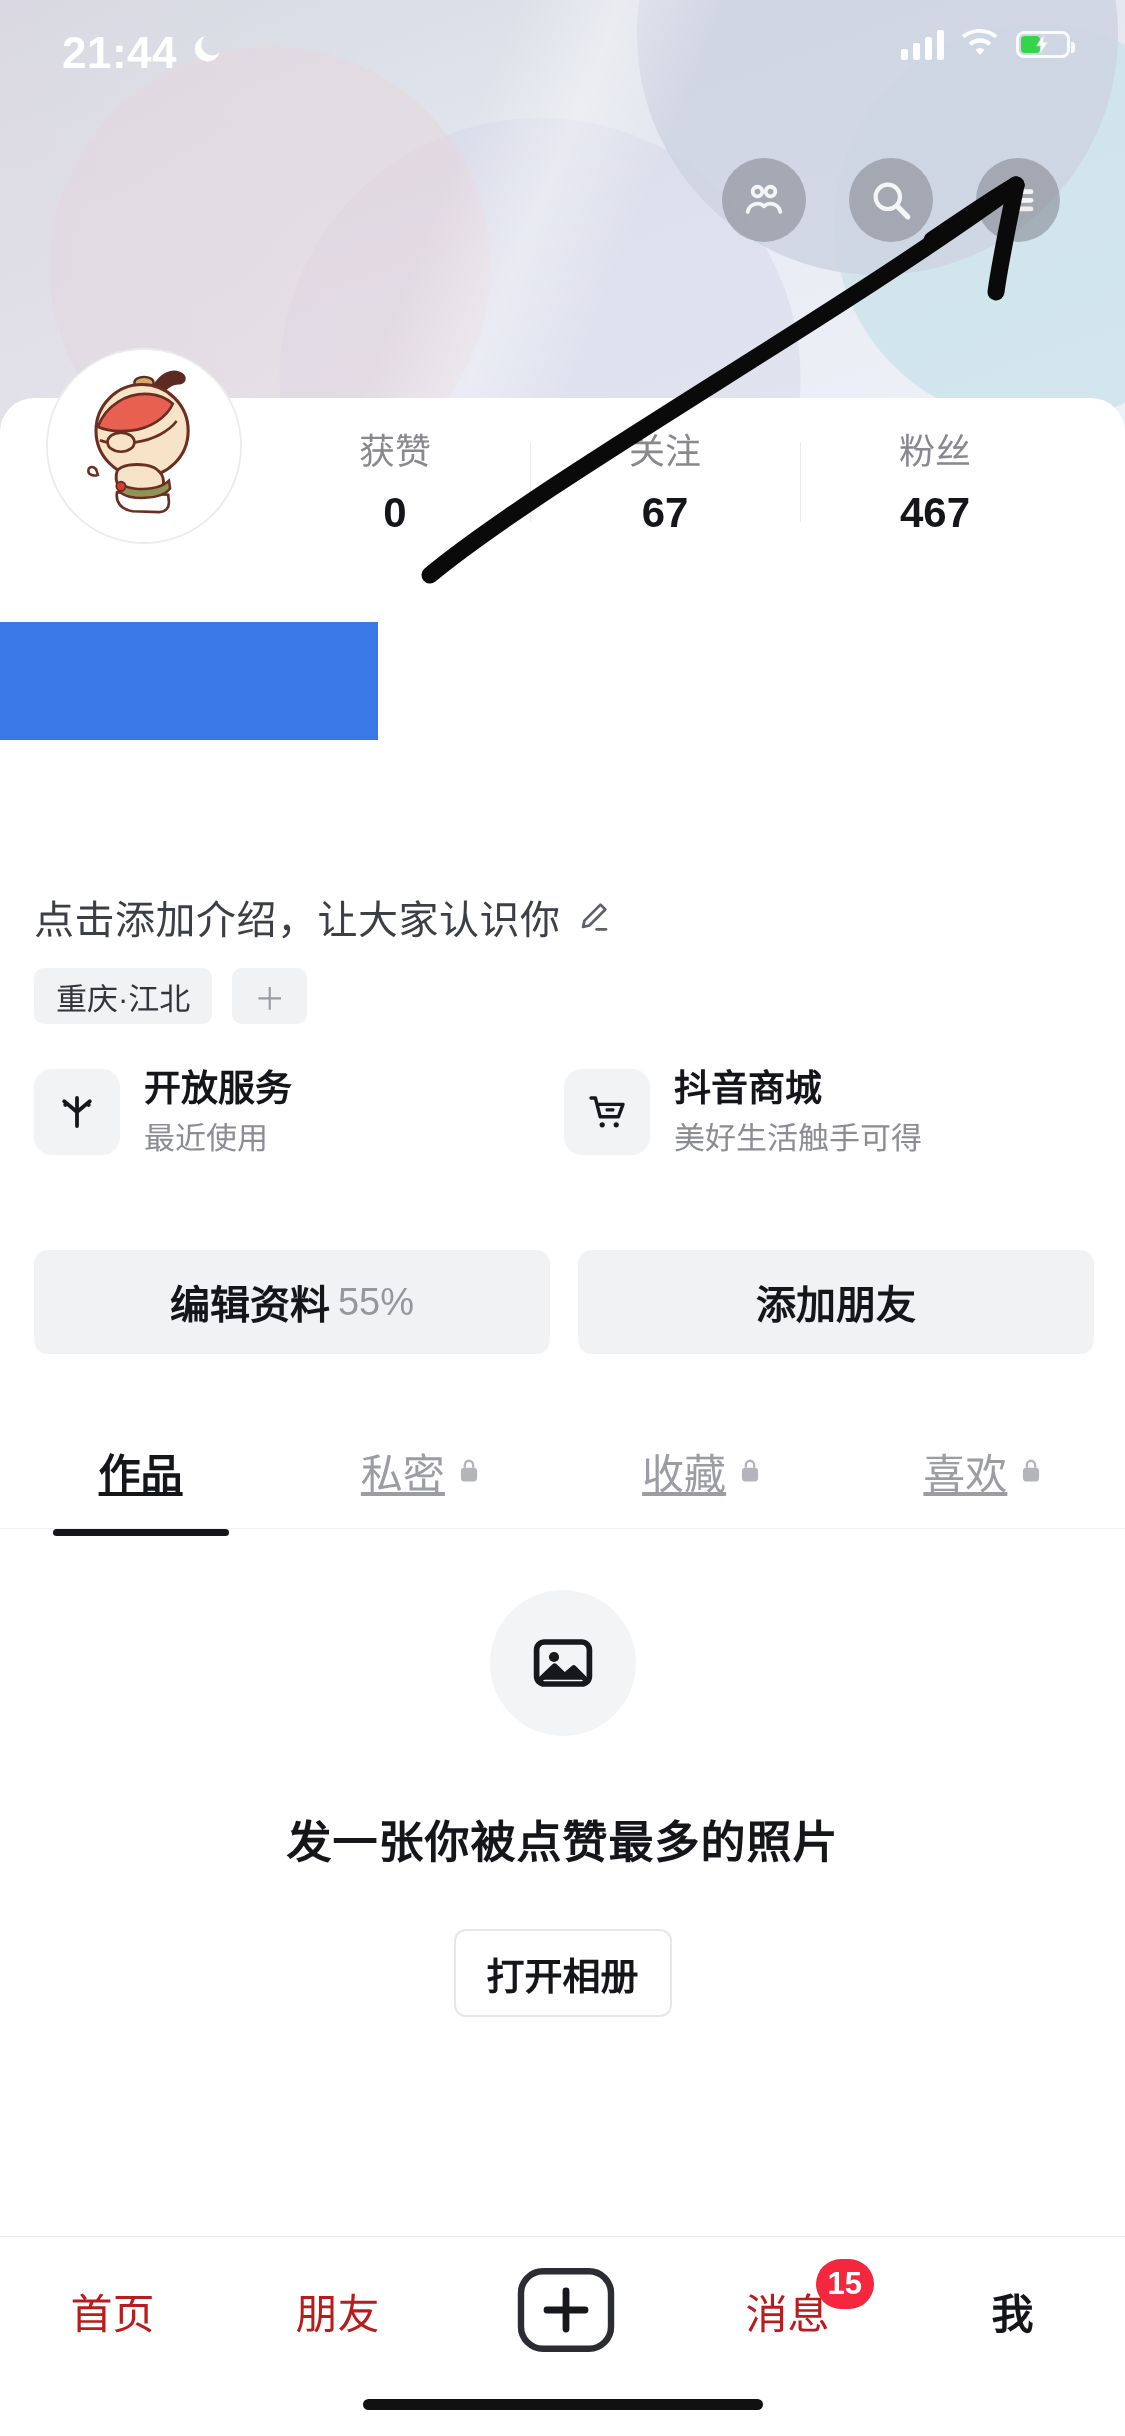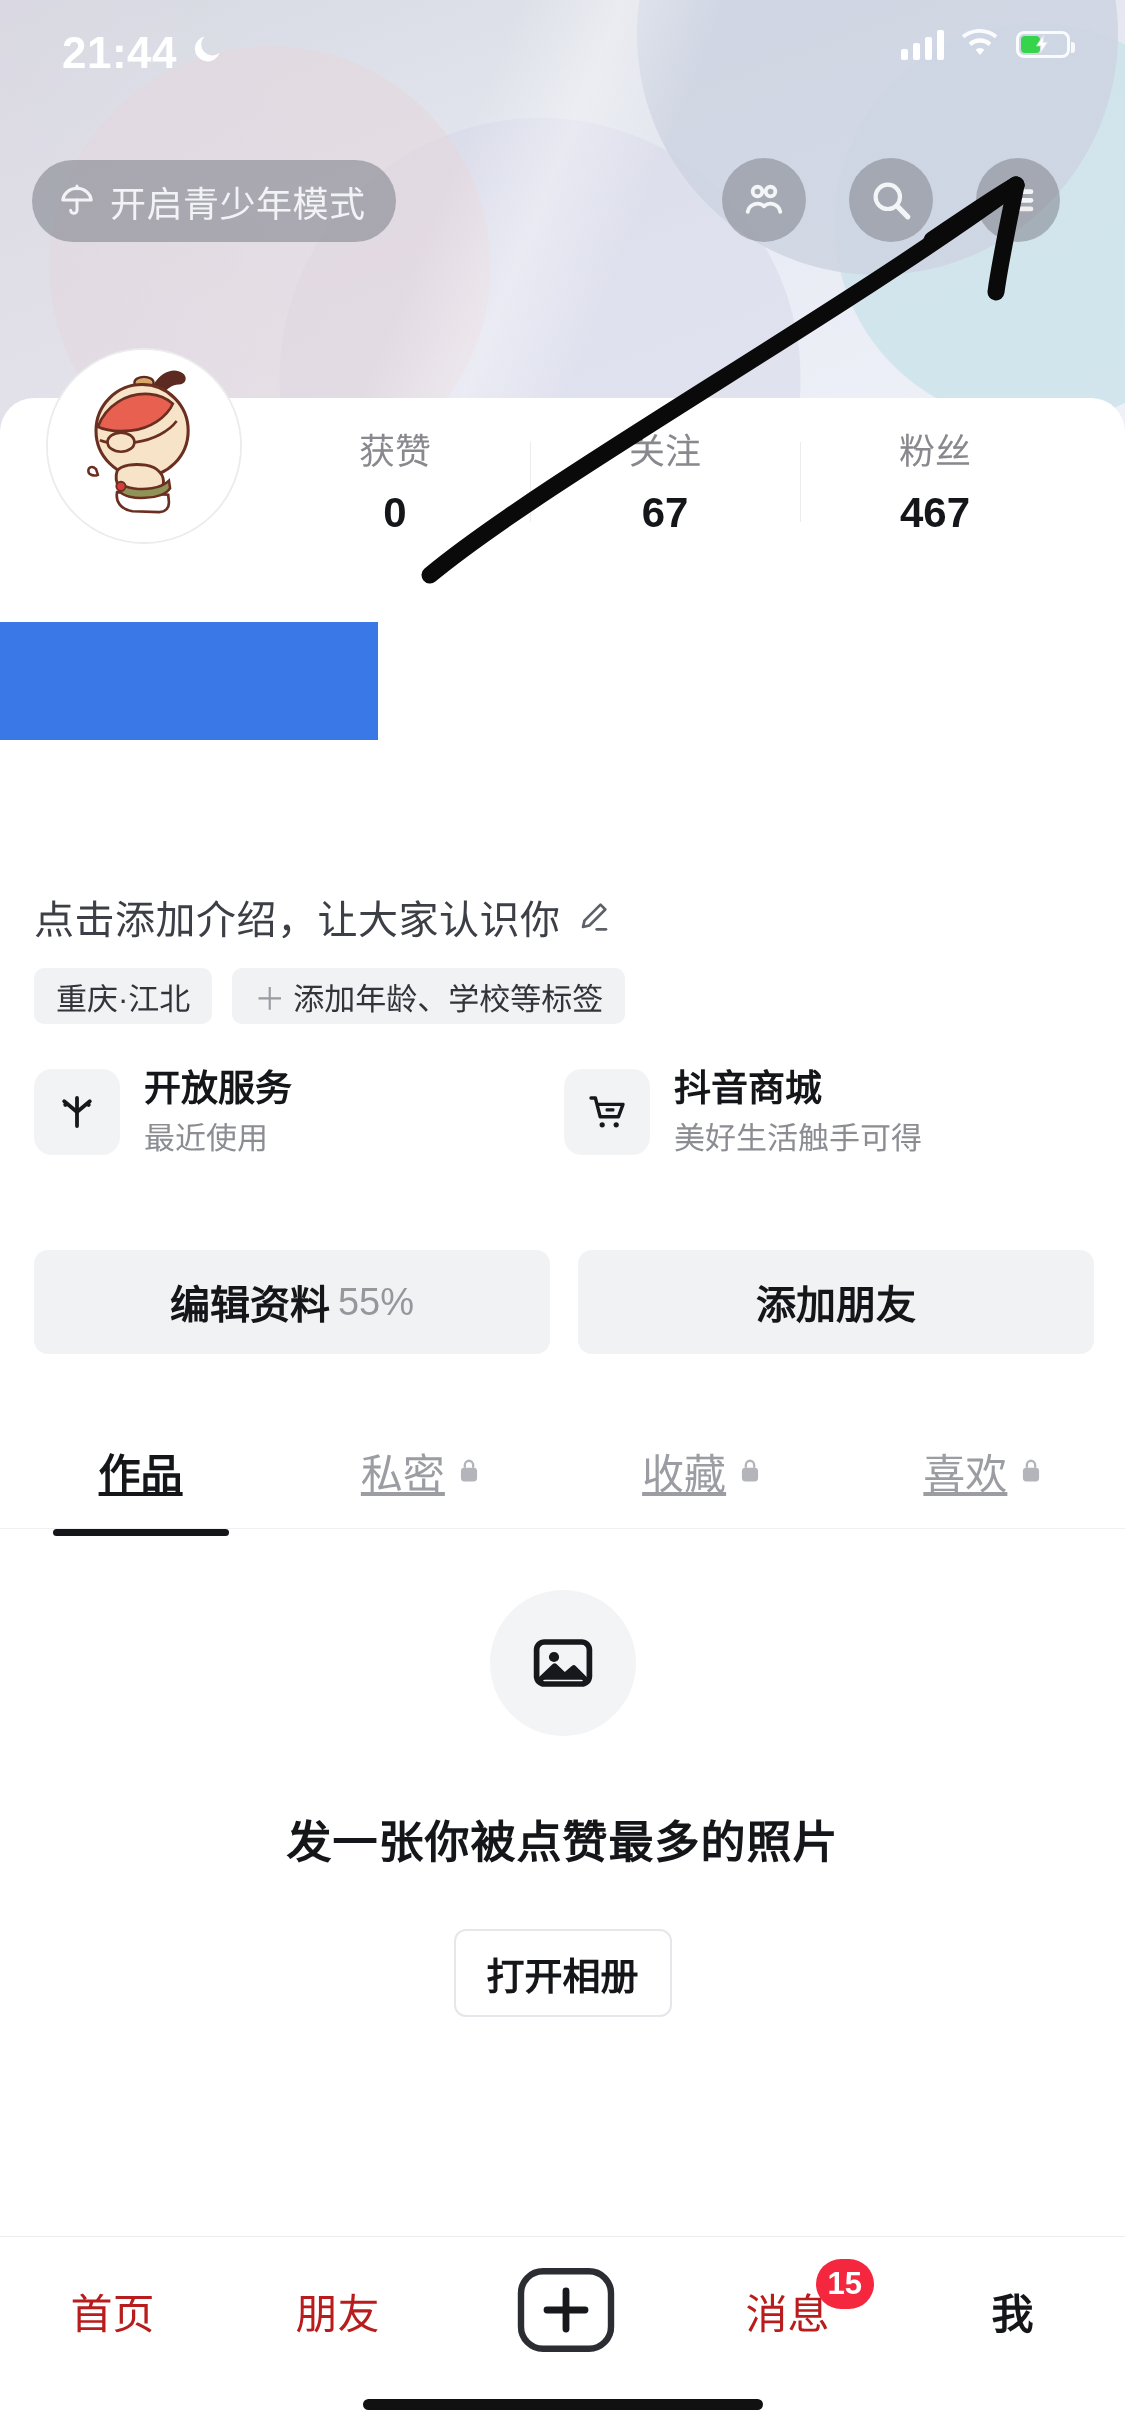--- a/index.html
+++ b/index.html
@@ -144,28 +144,20 @@
       </svg>
       <div class="batt">
         <div class="batt-fill"></div>
         <svg class="batt-bolt" viewBox="0 0 24 24">
             <path d="M13 2L5 14h5l-1 8 8-12h-5l1-8z" fill="#fff" stroke="#dfe3e8" stroke-width="1"></path>
           </svg>
       </div>
     </div>
   </div>
 
-  <div class="teen-pill">
-    <svg width="38" height="38" viewBox="0 0 24 24">
-      <path d="M12 4C7.3 4 3.5 7.3 3 11.4h18C20.5 7.3 16.7 4 12 4z" fill="none" stroke="#f2f3f6" stroke-width="1.9" stroke-linejoin="round"></path>
-      <path d="M12 11.4v6.4a2 2 0 0 1-4 0" fill="none" stroke="#f2f3f6" stroke-width="1.9" stroke-linecap="round"></path>
-      <path d="M12 2.6v1.6" stroke="#f2f3f6" stroke-width="1.9" stroke-linecap="round"></path>
-    </svg>
-    <span class="lbl">开启青少年模式</span>
-  </div>
 
   <div class="icon-btn ib-friends">
     <svg width="46" height="46" viewBox="0 0 24 24">
       <circle cx="8.6" cy="7.6" r="2.5" fill="none" stroke="#f4f5f7" stroke-width="2"></circle>
       <circle cx="15.4" cy="7.6" r="2.5" fill="none" stroke="#f4f5f7" stroke-width="2"></circle>
       <path d="M3.5 18.2a5.2 5.2 0 0 1 8.5-3" fill="none" stroke="#f4f5f7" stroke-width="2" stroke-linecap="round"></path>
       <path d="M12 15.2a5.2 5.2 0 0 1 8.5 3" fill="none" stroke="#f4f5f7" stroke-width="2" stroke-linecap="round"></path>
     </svg>
   </div>
 
@@ -227,21 +219,20 @@
       <path d="M14.2 19.4h5.6" stroke="#5d6068" stroke-width="1.6" stroke-linecap="round"></path>
     </svg>
   </div>
 
   <div class="tags">
     <div class="tag">
       <span>重庆·江北</span>
     </div>
     <div class="tag">
       <span class="plus">＋</span>
-      <span>添加年龄、学校等标签</span>
     </div>
   </div>
 
   <div class="cards">
     <div class="card">
       <span class="ic">
         <svg width="48" height="48" viewBox="0 0 24 24">
           <path d="M12 5v14" stroke="#17181c" stroke-width="1.9" stroke-linecap="round"></path>
           <path d="M12 12L5.6 6.6" stroke="#17181c" stroke-width="1.9" stroke-linecap="round"></path>
           <path d="M12 12l6.4-5.4" stroke="#17181c" stroke-width="1.9" stroke-linecap="round"></path>

